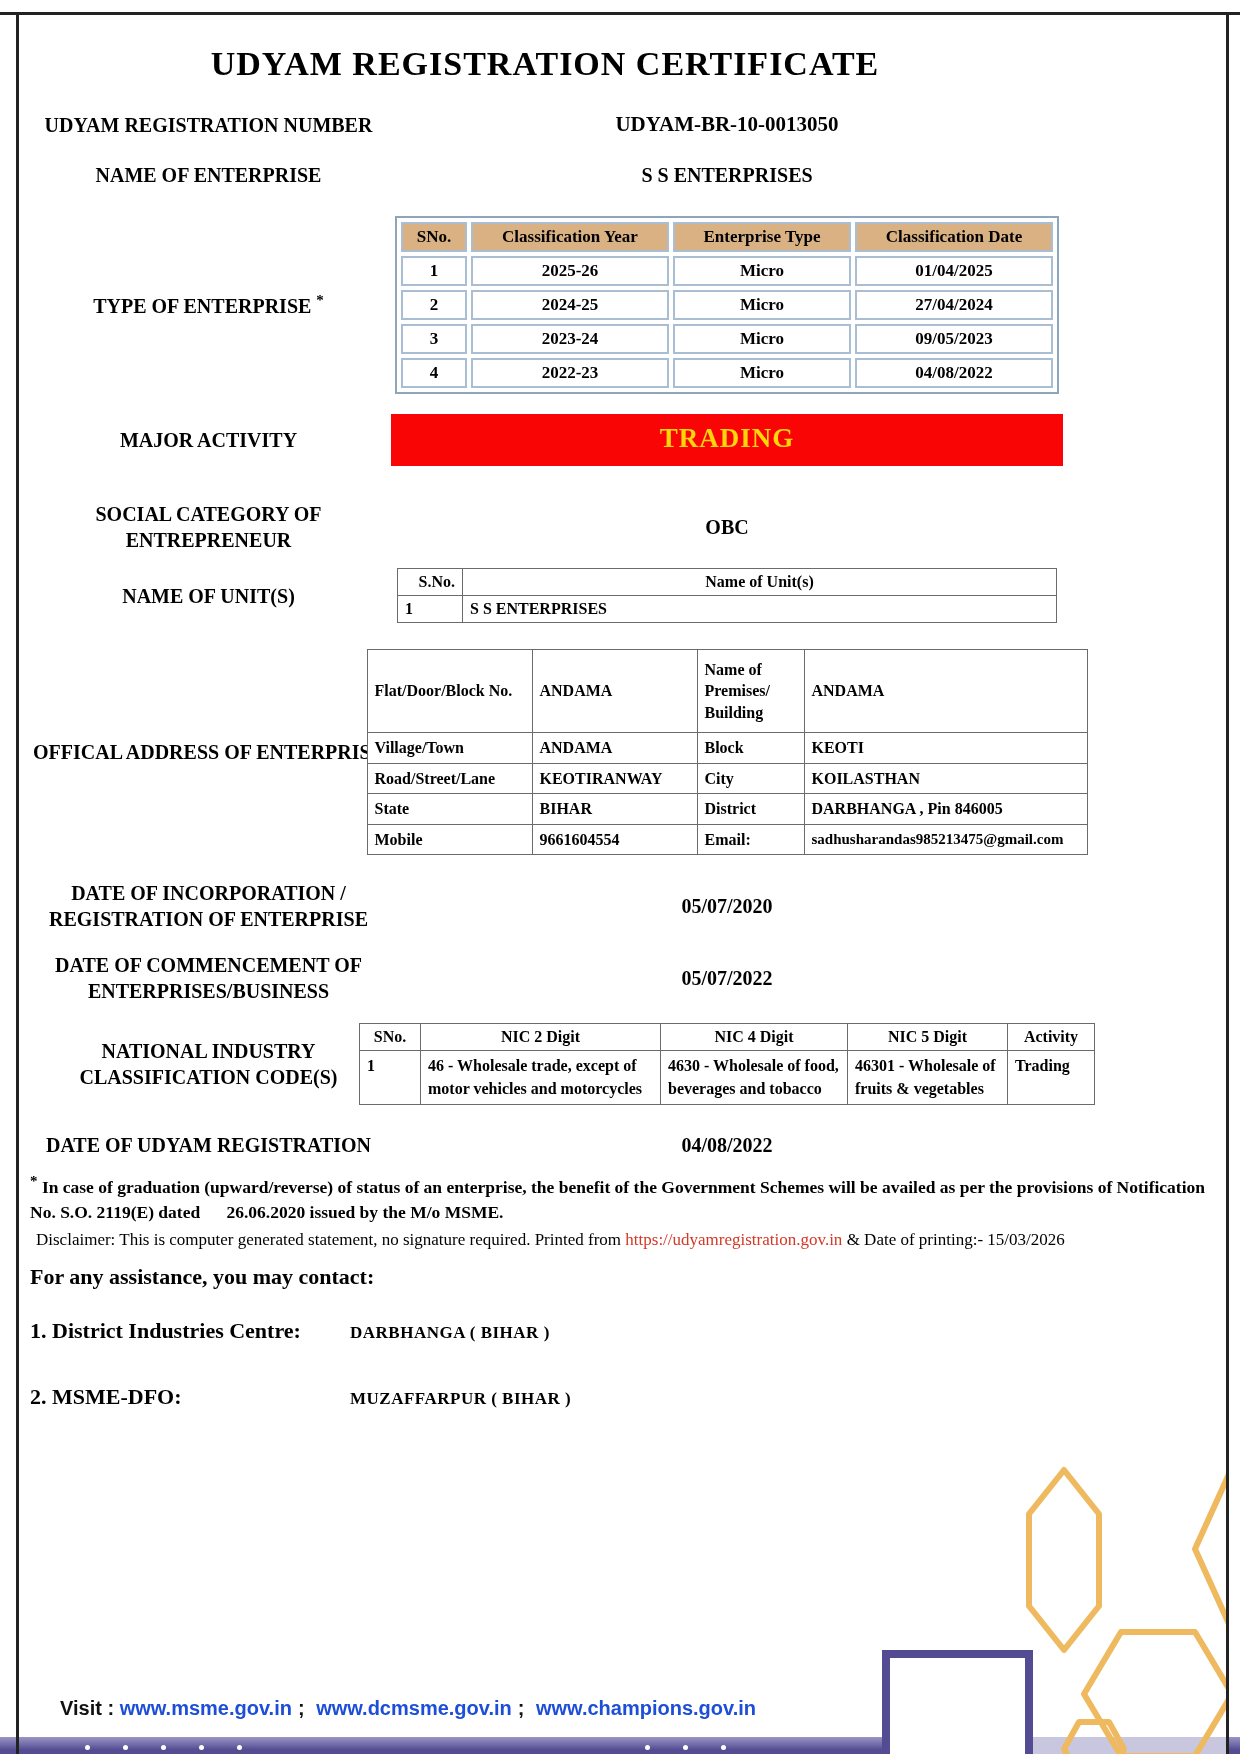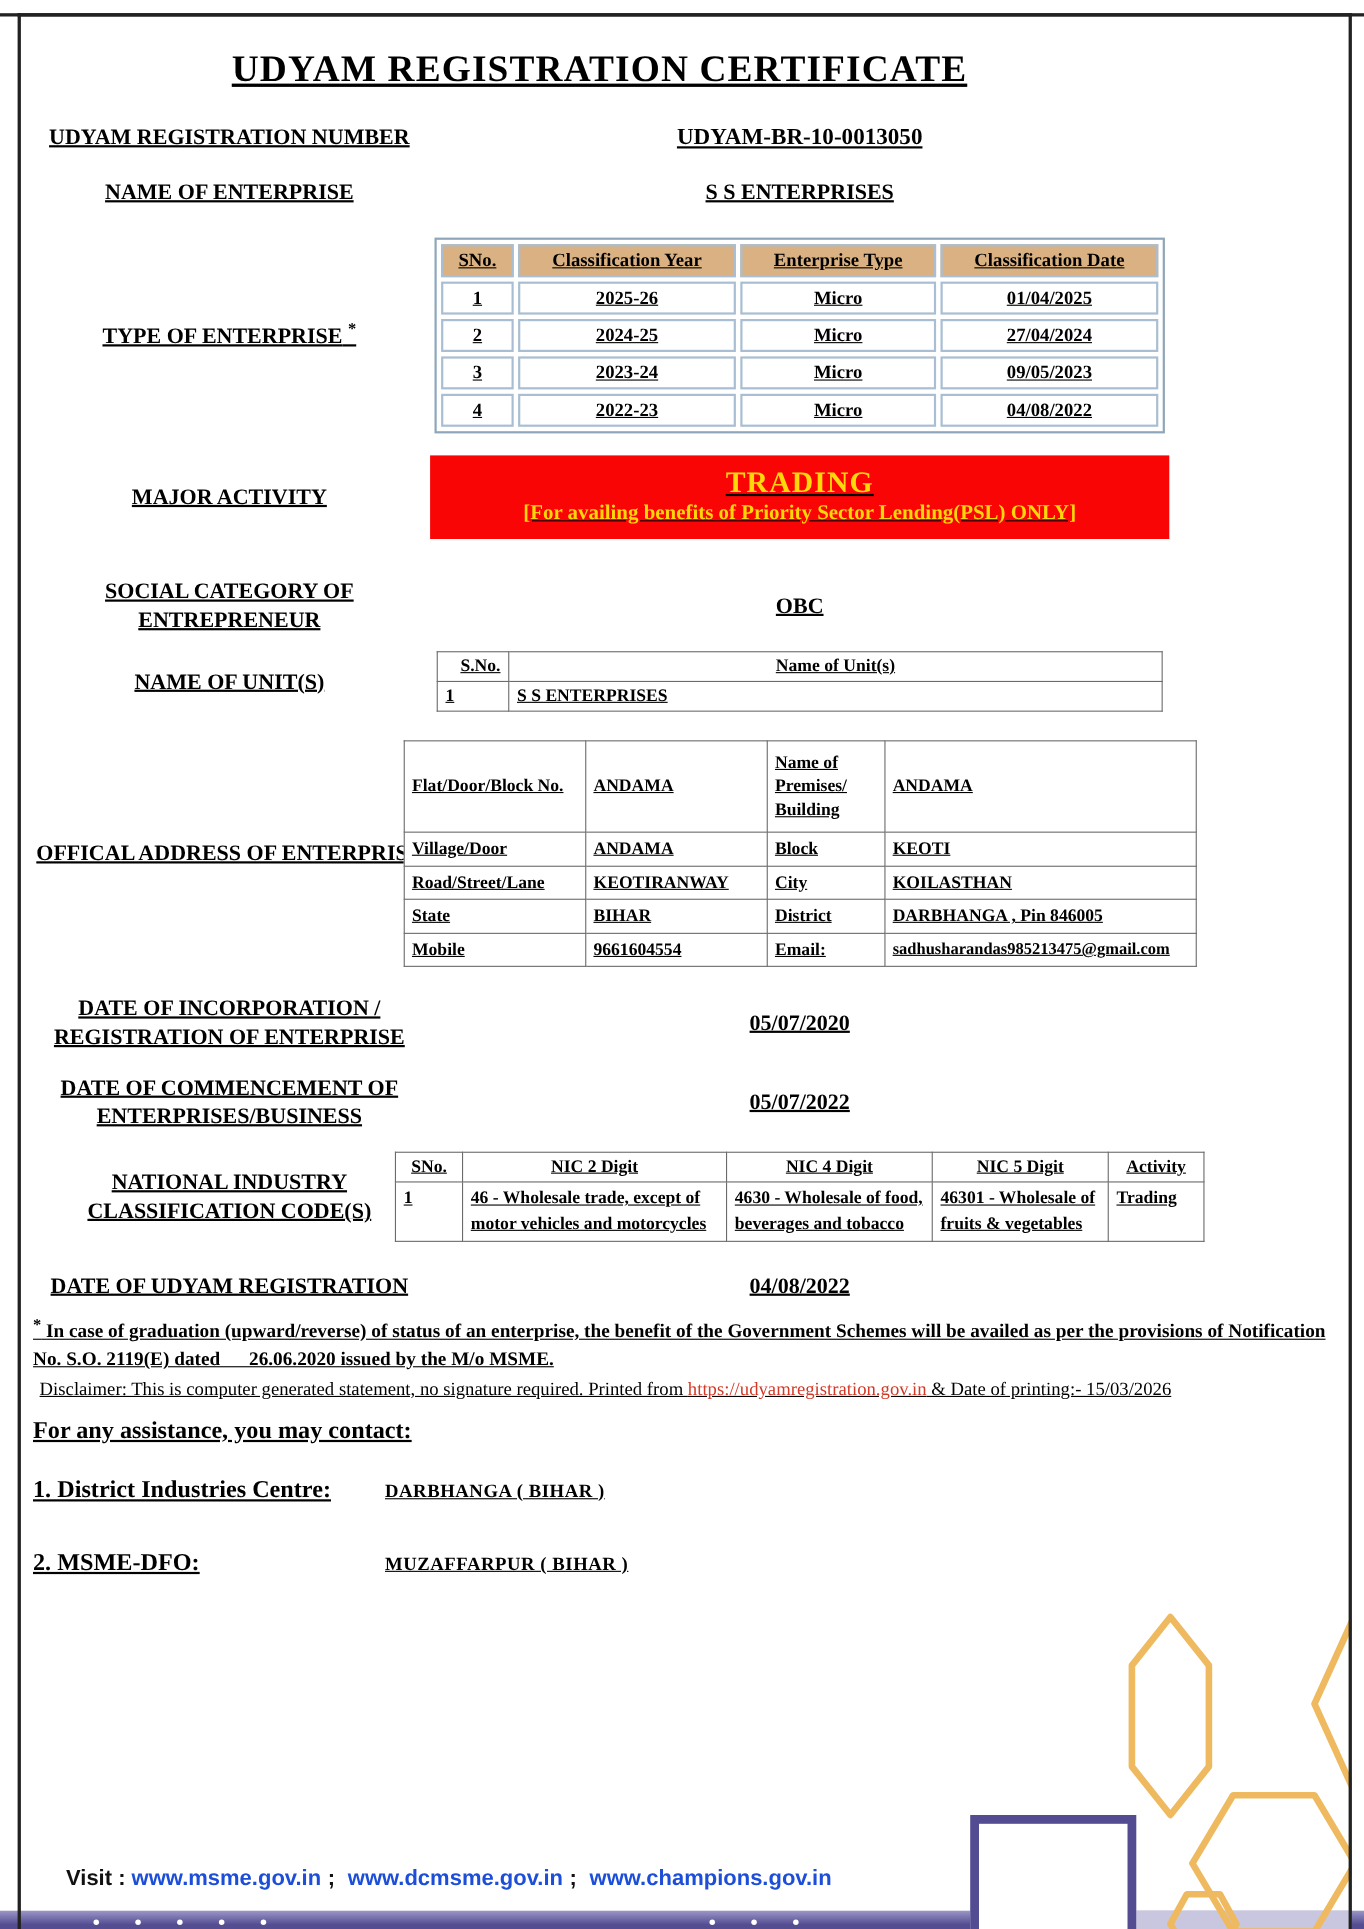--- a/index.html
+++ b/index.html
@@ -1,21 +1,21 @@
 <!DOCTYPE html>
 <html><head>
 <meta charset="utf-8">
 <style>
   html,body{margin:0;padding:0;background:#fff;}
   .page{position:relative;width:1240px;height:1754px;background:#fff;overflow:hidden;
         font-family:"Liberation Serif","DejaVu Serif",serif;color:#000;}
   .top-line{position:absolute;left:0;top:12px;width:100%;height:3px;background:#222;z-index:6;}
   .frame{position:absolute;left:16px;top:12px;right:11px;height:1760px;border:3px solid #222;
          border-bottom:none;z-index:6;pointer-events:none;}
-  .content{position:absolute;left:19px;top:15px;width:1206px;padding-left:11px;box-sizing:border-box;z-index:1;text-decoration:underline;}
+  .content{position:absolute;left:19px;top:15px;width:1206px;padding-left:11px;box-sizing:border-box;z-index:1;}
 
   .title{width:1030px;text-align:center;font-size:34px;font-weight:bold;letter-spacing:1px;margin-top:30px;}
 
   .row{display:flex;align-items:center;}
   .label{width:357px;text-align:center;font-weight:bold;font-size:20px;line-height:1.3;}
   .value-area{width:680px;display:flex;flex-direction:column;align-items:center;justify-content:center;}
   .value{font-weight:bold;font-size:20px;text-align:center;}
   .v21{font-size:21px;}
   .star{font-size:15px;vertical-align:super;font-weight:bold;}
 
@@ -150,21 +150,20 @@
         </tbody>
           </table>
       </div>
     </div>
 
     <div class="row r-banner">
       <div class="label">MAJOR ACTIVITY</div>
       <div class="value-area">
         <div class="banner">
           <div class="banner-title">TRADING</div>
-          <div class="banner-note">[For availing benefits of Priority Sector Lending(PSL) ONLY]</div>
         </div>
       </div>
     </div>
 
     <div class="row r-social">
       <div class="label">SOCIAL CATEGORY OF ENTREPRENEUR</div>
       <div class="value-area">
         <div class="value">OBC</div>
       </div>
     </div>
@@ -192,21 +191,21 @@
       <div class="value-area">
         <table class="doc-table addr-table">
           <tbody>
               <tr class="tall">
             <td class="at-c0">Flat/Door/Block No.</td>
             <td class="at-c1">ANDAMA</td>
             <td class="at-c2">Name of Premises/ Building</td>
             <td class="at-c3">ANDAMA</td>
           </tr>
           <tr>
-            <td>Village/Door</td>
+            <td>Village/Town</td>
             <td>ANDAMA</td>
             <td>Block</td>
             <td>KEOTI</td>
           </tr>
           <tr>
             <td>Road/Street/Lane</td>
             <td>KEOTIRANWAY</td>
             <td>City</td>
             <td>KOILASTHAN</td>
           </tr>

